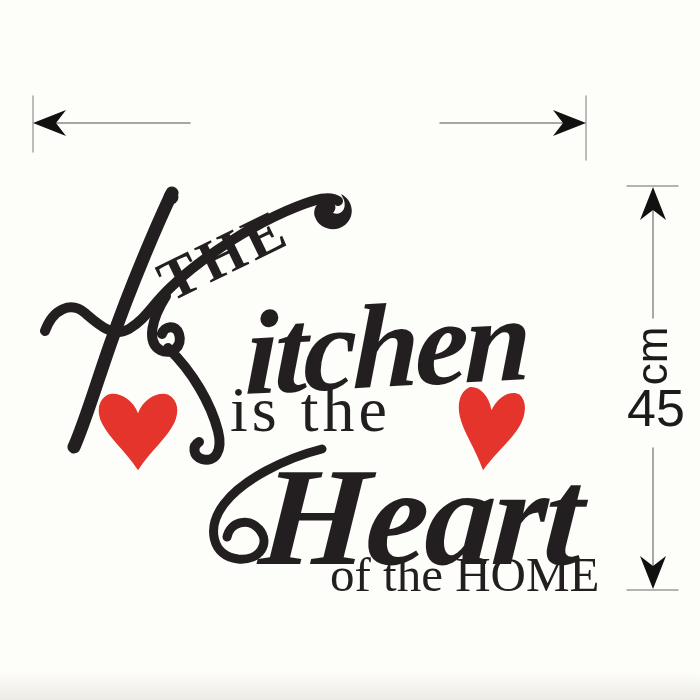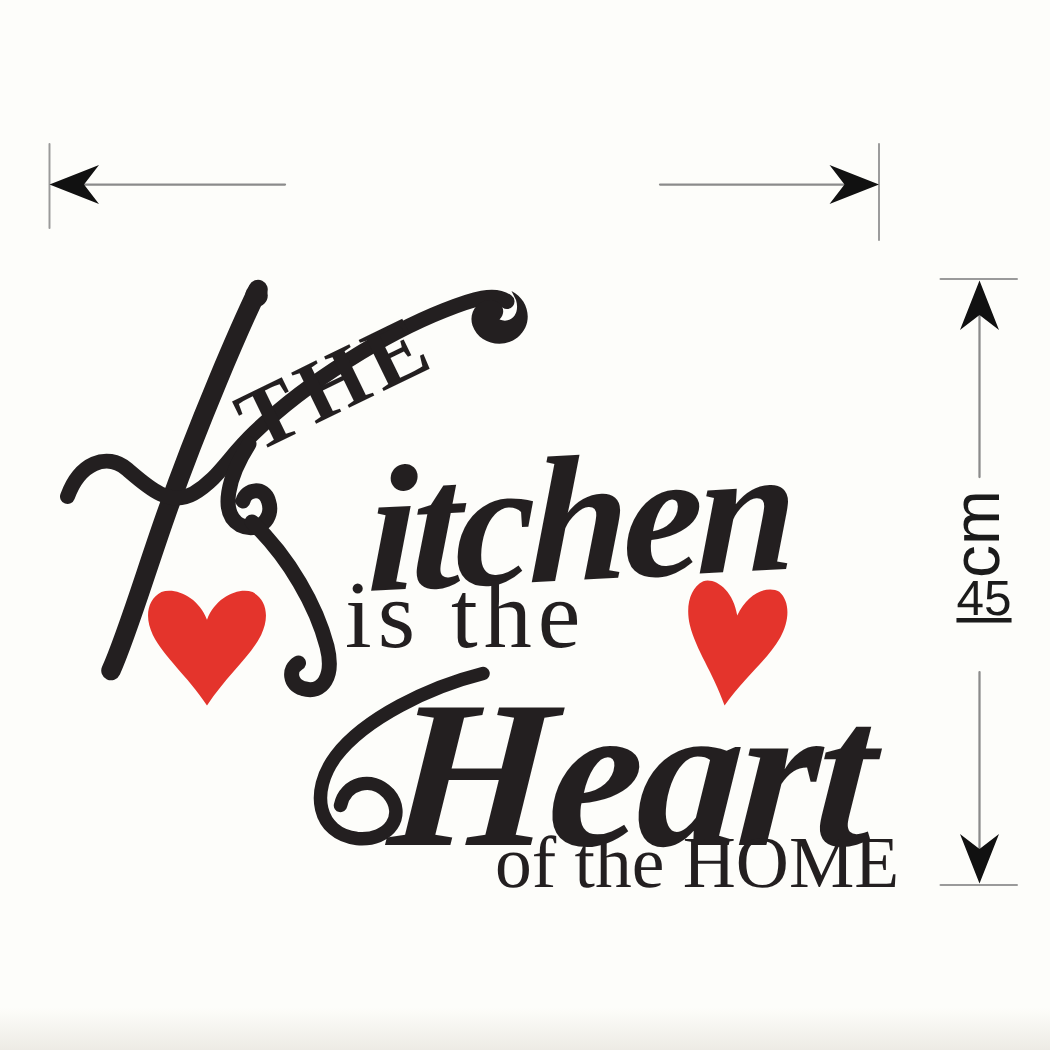--- a/index.html
+++ b/index.html
@@ -40,23 +40,22 @@
   .ofthehome{
     left:330px;top:550px;
     font-size:49px;letter-spacing:0px;
   }
   .dim{font-family:"Liberation Sans",sans-serif;color:var(--dimtext);}
   .wlabel{
     left:310px;top:111px;font-size:45px;
     transform:translateX(-50%);
   }
   .hvalue{
-    left:656px;top:382px;font-size:33px;
+    left:656px;top:382px;font-size:52px;
     transform:translateX(-50%);
-    text-decoration:underline;
   }
   .hunit{
     left:652px;top:356px;font-size:44px;
     transform:translate(-50%,-50%) rotate(-90deg);
   }
 </style>
 </head>
 <body>
 
 <div class="stage">

